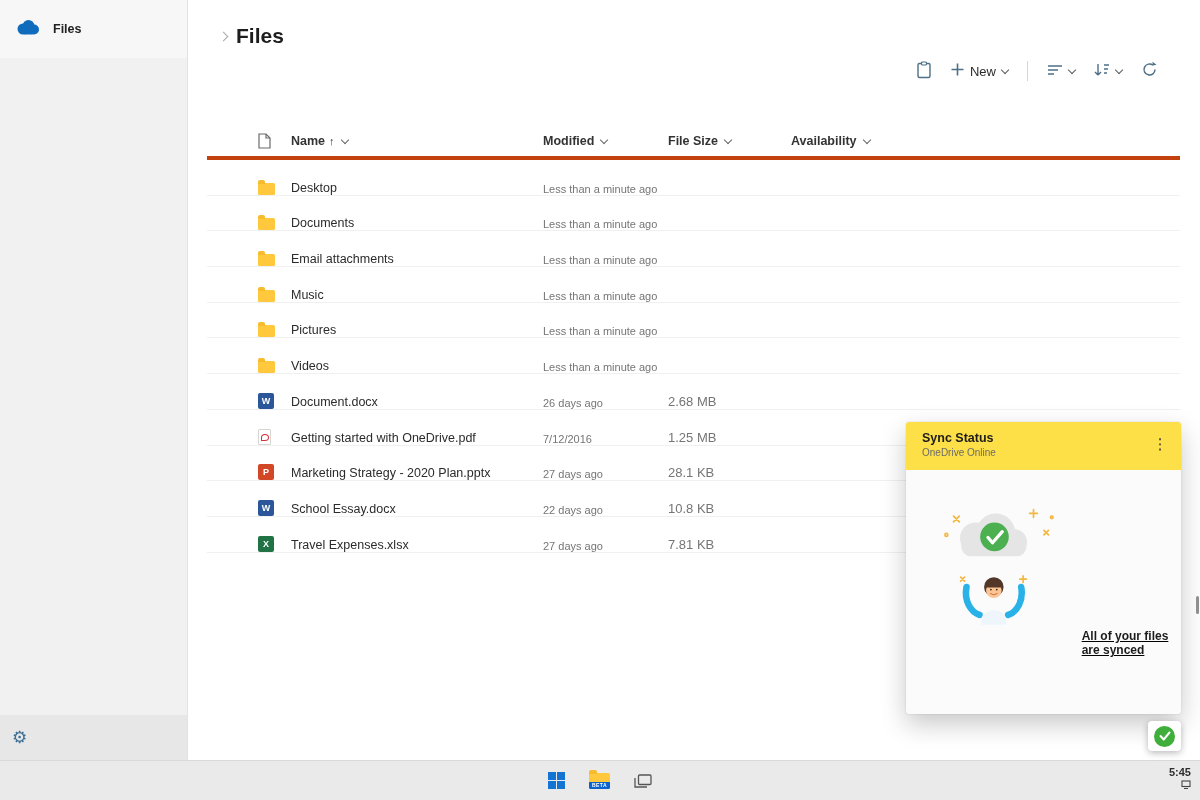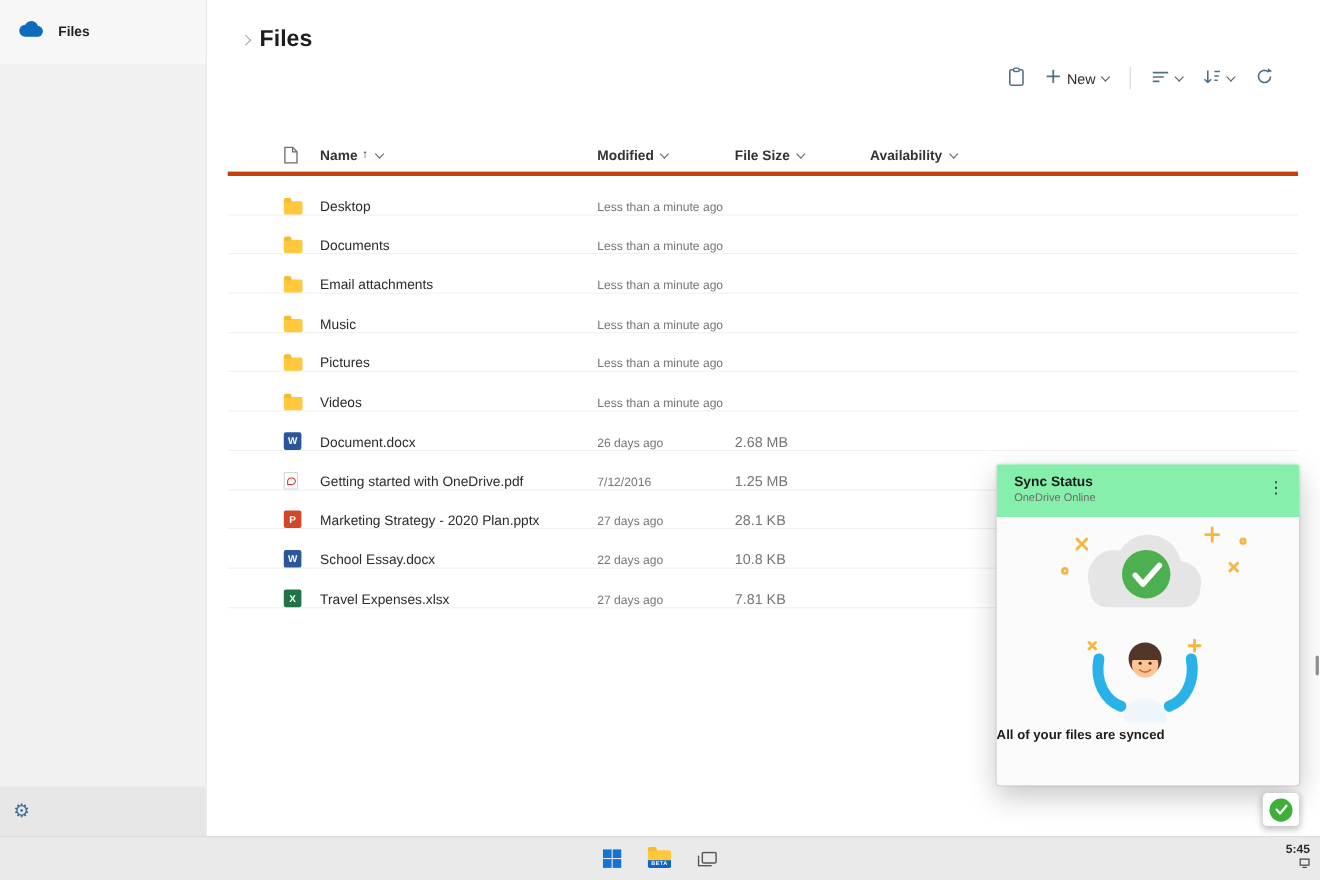--- a/index.html
+++ b/index.html
@@ -52,25 +52,25 @@
   .icon-folder::before{content:"";position:absolute;top:-3px;left:0;width:7px;height:4px;background:#f7bb2e;border-radius:2px 2px 0 0;}
   .icon-word,.icon-excel,.icon-ppt{width:16px;height:16px;border-radius:2px;color:#fff;font-size:9px;font-weight:700;}
   .icon-word{background:#2b579a;}
   .icon-excel{background:#217346;}
   .icon-ppt{background:#d24726;}
   .icon-pdf{width:13px;height:16px;background:#fff;border:1px solid #d8d5d2;border-radius:1px;position:relative;}
   .icon-pdf::before{content:"";position:absolute;left:2px;top:4px;width:6px;height:5px;border:1.6px solid #d13438;border-radius:50% 50% 50% 0;}
 
   
   .sync-panel{position:absolute;left:906px;top:422px;width:275px;height:292px;background:#fbfbfb;border-radius:3px;box-shadow:0 10px 26px rgba(0,0,0,.22),0 0 2px rgba(0,0,0,.14);overflow:hidden;z-index:5;}
-  .sync-header{height:48px;background:#86efac;padding:9px 16px;position:relative;}
+  .sync-header{height:48px;background:#fde047;padding:9px 16px;position:relative;}
   .sync-title{font-size:12.5px;font-weight:700;color:#1c1c1c;}
   .sync-sub{font-size:10px;color:#6b6b6b;margin-top:2px;}
   .sync-menu{position:absolute;right:8px;top:9px;width:26px;height:26px;font-size:15px;color:#333;text-align:center;line-height:26px;cursor:pointer;background:none;border:none;}
-  .sync-body{display:flex;flex-direction:column;align-items:flex-start;padding-top:2px;}
+  .sync-body{display:flex;flex-direction:row;align-items:flex-end;padding-top:2px;text-decoration:underline;}
   .sync-msg{font-size:12px;font-weight:700;color:#1c1c1c;margin-top:4px;}
 
   
   .float-check{position:absolute;right:19px;bottom:49px;width:33px;height:30px;background:#fff;border-radius:4px;box-shadow:0 2px 7px rgba(0,0,0,.28);display:flex;align-items:center;justify-content:center;cursor:pointer;border:none;z-index:6;}
   .float-check-circle{width:21px;height:21px;border-radius:50%;background:#3fae3a;display:flex;align-items:center;justify-content:center;}
 
   
   .taskbar{position:absolute;left:0;top:760px;width:1200px;height:40px;background:#eaeaea;border-top:1px solid #dadada;}
   .tb-center{position:absolute;inset:0;display:flex;align-items:center;justify-content:center;gap:24px;}
   .tb-icon{cursor:pointer;display:flex;align-items:center;justify-content:center;background:none;border:none;}

